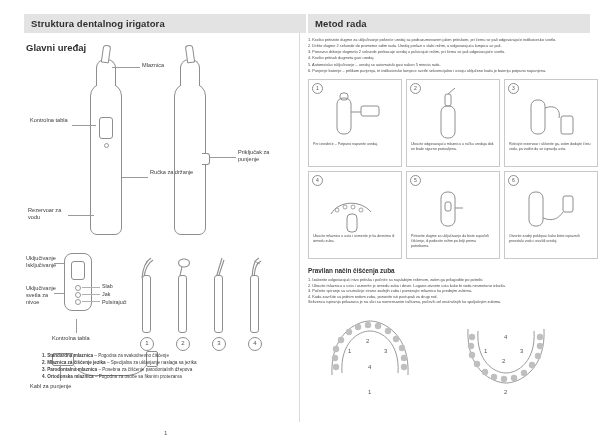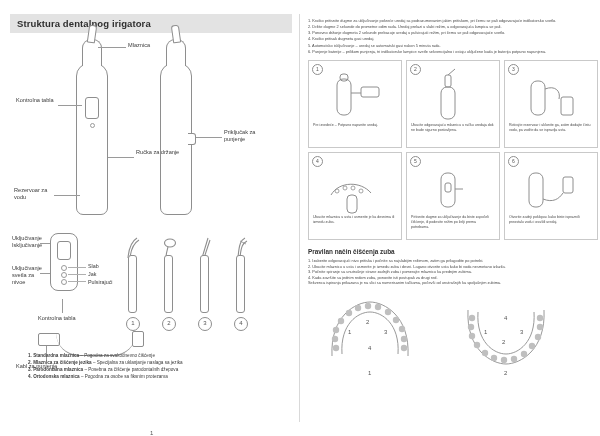--- a/index.html
+++ b/index.html
@@ -24,21 +24,21 @@
   .divider {
     position: absolute;
     left: 299px;
     top: 14px;
     width: 1px;
     height: 408px;
     background: #d9d9d9;
   }
   .col-left {
     position: absolute;
-    left: 10px;
+    left: 24px;
     top: 14px;
     width: 282px;
     height: 408px;
   }
   .col-right {
     position: absolute;
     left: 308px;
     top: 14px;
     width: 282px;
     height: 408px;
@@ -378,20 +378,21 @@
   svg { display: block; overflow: visible; }
 </style>
 </head>
 <body>
 
 <div class="page">
   <div class="divider"></div>
 
   <div class="col-left">
     <div class="bar">Struktura dentalnog irigatora</div>
+    <div class="sub-title">Glavni uređaj</div>
 
     <div class="device-area">
 
       <div class="handle"></div>
       <div class="handle-top"></div>
       <div class="nozzle-main"></div>
       <div class="panel-btn"></div>
       <div class="panel-dot"></div>
 
       <div class="handle2"></div>
@@ -493,20 +494,21 @@
         <b>4.</b>
         <b>Ortodonska mlaznica</b>
         <span>– Pogodna za osobe sa fiksnim protezama</span>
       </div>
     </div>
 
     <div class="page-num">1</div>
   </div>
 
   <div class="col-right">
+    <div class="bar">Metod rada</div>
     <ul class="tiny tiny-list">
       <li>1. Kratko pritisnite dugme za uključivanje pokreće uređaj sa podrazumevanim jakim pritiskom, pri čemu se pali odgovarajuće indikatorsko svetlo.</li>
       <li>2. Držite dugme 2 sekunde do prometne odim rada. Uređaj prelazi u slabi režim, a odgovarajuća lampica se pali.</li>
       <li>3. Ponovno držanje dugmeta 2 sekunde prebacuje uređaj u pulsirajući režim, pri čemu se pali odgovarajuće svetlo.</li>
       <li>4. Kratko pritisak dugmeta gasi uređaj.</li>
       <li>5. Automatsko isključivanje – uređaj se automatski gasi nakon 5 minuta rada.</li>
       <li>6. Punjenje baterije – prilikom punjenja, tri indikatorske lampice svetle sekvencijalno i ostaju uključene kada je baterija potpuno napunjena.</li>
     </ul>
 
 

